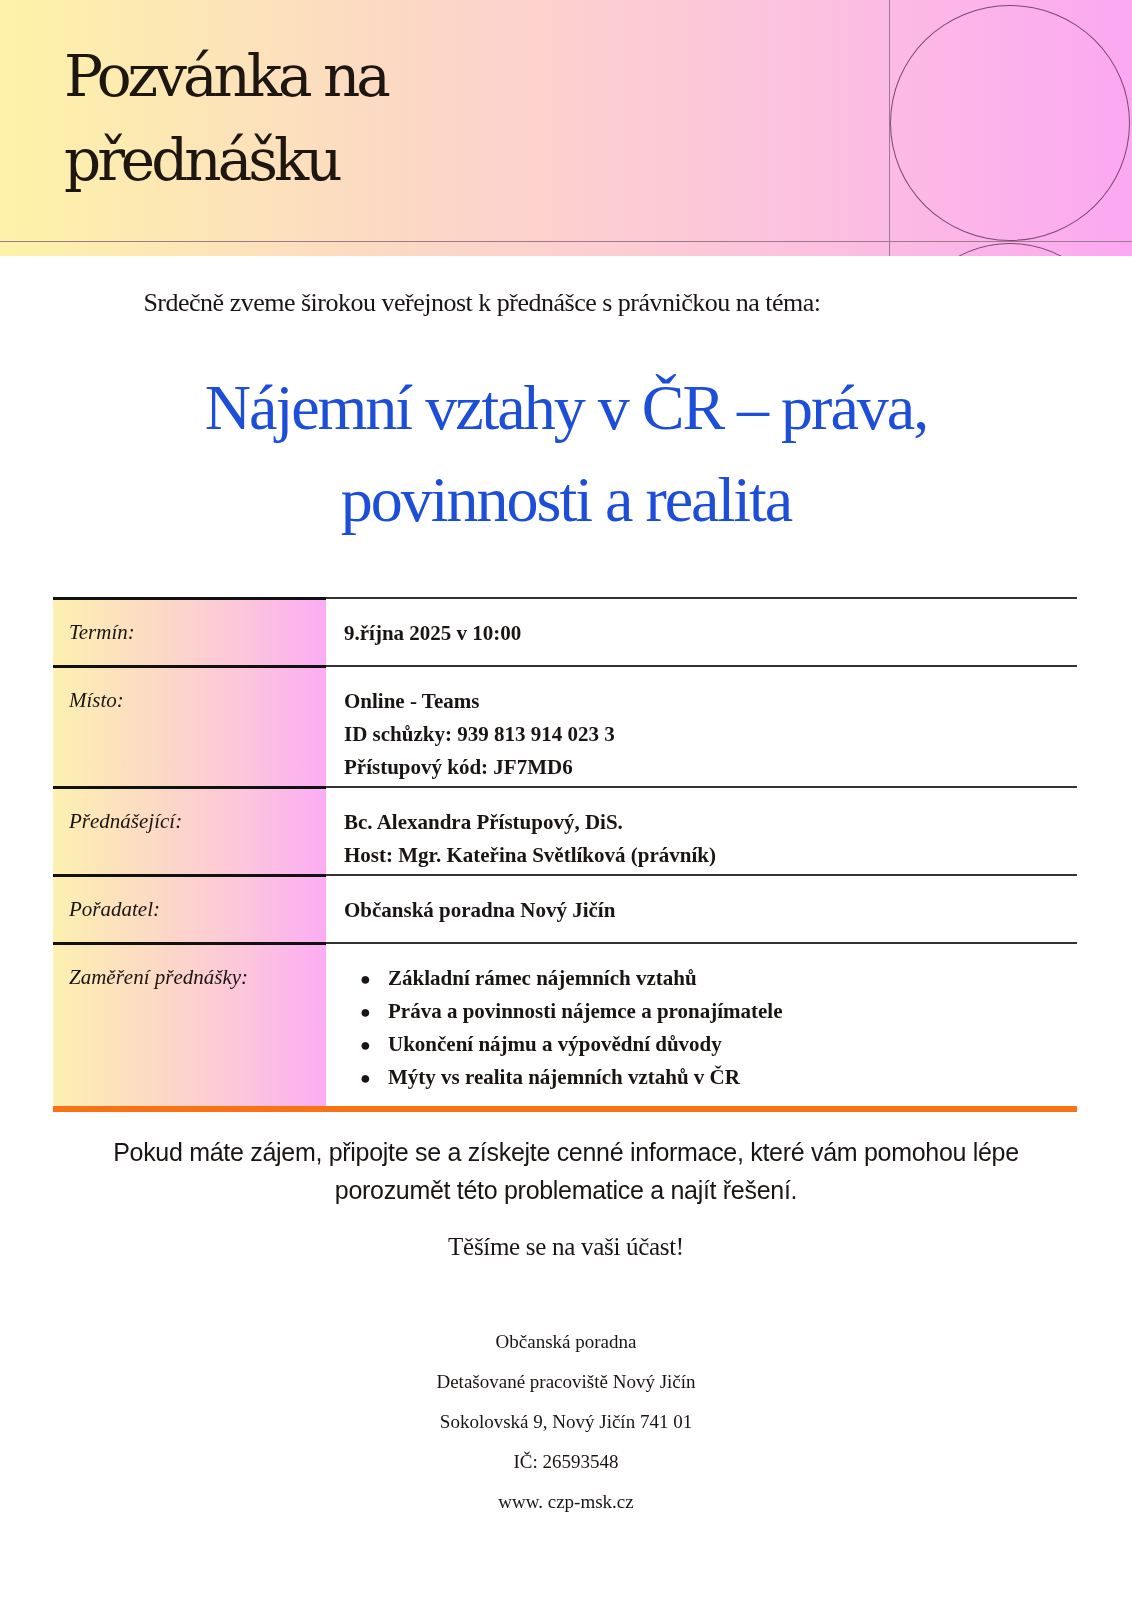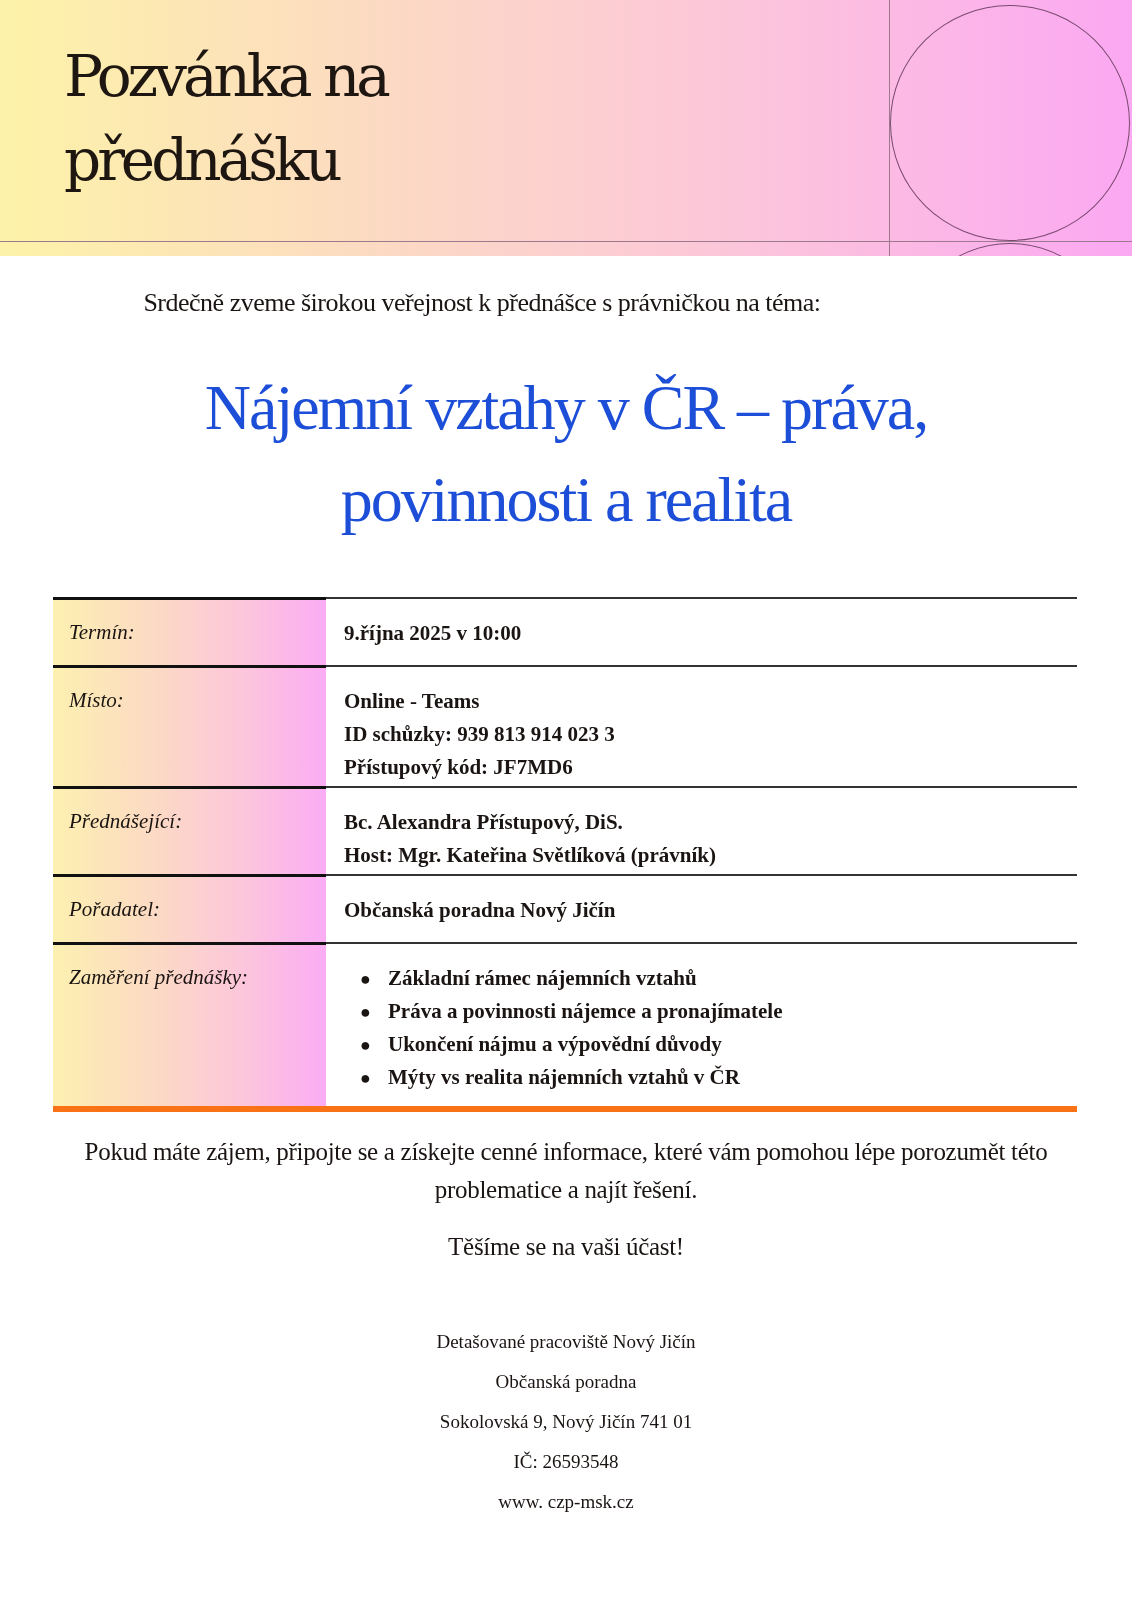--- a/index.html
+++ b/index.html
@@ -60,21 +60,21 @@
       line-height: 33px; color: #1a1412;
     }
     .row.last-border { border-bottom: 6px solid #f97316; }
     .row.last-border .label-cell { border-bottom: 0; }
     .value-line { display: block; }
     .bullet-list { margin: 0; padding: 0 0 10px 0; list-style: none; }
     .bullet-list li { display: flex; align-items: baseline; line-height: 32px; }
     .bullet-dot { width: 28px; flex: 0 0 28px; padding-left: 16px; font-size: 18px; }
     .closing {
       position: absolute; left: 60px; width: 1012px; top: 1133px; text-align: center;
-      font-family: Liberation Serif, serif; font-size: 25px; line-height: 38px; color: #1a1412;
+      font-family: Liberation Sans, sans-serif; font-size: 25px; line-height: 38px; color: #1a1412;
       letter-spacing: -0.3px;
     }
     .closing-2 {
       position: absolute; left: 0; width: 1132px; top: 1233px; text-align: center;
       font-family: "Liberation Serif", serif; font-size: 25px; color: #1a1412; letter-spacing: -0.3px;
     }
     .footer {
       position: absolute; left: 0; width: 1132px; top: 1322px; text-align: center;
       font-family: "Liberation Serif", serif; font-size: 19px; color: #1a1412;
     }
@@ -151,18 +151,18 @@
           </li>
       </ul>
     </div>
   </div>
 </div>
 
 <div class="closing">Pokud máte zájem, připojte se a získejte cenné informace, které vám pomohou lépe porozumět této problematice a najít řešení.</div>
 <div class="closing-2">Těšíme se na vaši účast!</div>
 
 <div class="footer">
+  <span class="footer-line">Občanská poradna</span>
   <span class="footer-line">Detašované pracoviště Nový Jičín</span>
-  <span class="footer-line">Občanská poradna</span>
   <span class="footer-line">Sokolovská 9, Nový Jičín 741 01</span>
   <span class="footer-line">IČ: 26593548</span>
   <span class="footer-line">www. czp-msk.cz</span>
 </div>
 
 </body></html>

